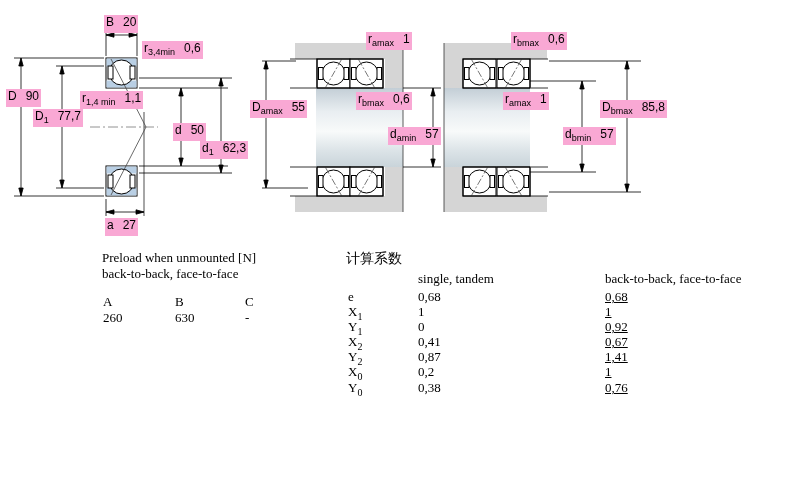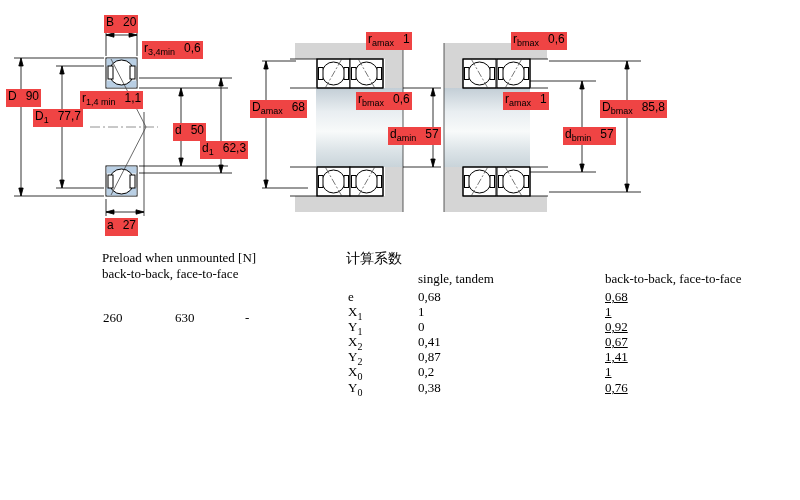--- a/index.html
+++ b/index.html
@@ -1,20 +1,20 @@
 <!DOCTYPE html>
 <html><head>
 <meta charset="utf-8">
 <style>
   html,body{margin:0;padding:0;background:#fff;}
   #canvas{position:relative;width:800px;height:500px;background:#fff;overflow:hidden;
           font-family:"Liberation Sans",sans-serif;color:#000;}
   svg{position:absolute;left:0;top:0;}
   .dim{position:absolute;font:12px "Liberation Sans",sans-serif;line-height:14px;
-       background:#ef4444;padding:0 2px;white-space:nowrap;}
+       background:#f9a8d4;padding:0 2px;white-space:nowrap;}
   .dim sub{font-size:9px;text-align:right;}
   .dim .v{margin-left:9px;}
   .ser{font-family:"Liberation Serif",serif;font-size:13px;line-height:15px;}
   .abs{position:absolute;white-space:nowrap;}
   .bold{font-weight:normal;}
   .pc0{display:inline-block;width:72px;}
   .pc1{display:inline-block;width:70px;}
   .frow{left:348px;text-decoration:underline;}
   .fc0{display:inline-block;width:70px;}
   .fc1{display:inline-block;width:187px;}
@@ -183,30 +183,33 @@
 <span class="dim" style="left:142px;top:41px"><span>r</span><sub>3,4min</sub><span class="v">0,6</span></span>
 <span class="dim" style="left:6px;top:89px"><span>D</span><sub></sub><span class="v">90</span></span>
 <span class="dim" style="left:33px;top:109px"><span>D</span><sub>1</sub><span class="v">77,7</span></span>
 <span class="dim" style="left:80px;top:91px"><span>r</span><sub>1,4 min</sub><span class="v">1,1</span></span>
 <span class="dim" style="left:173px;top:123px"><span>d</span><sub></sub><span class="v">50</span></span>
 <span class="dim" style="left:200px;top:141px"><span>d</span><sub>1</sub><span class="v">62,3</span></span>
 <span class="dim" style="left:105px;top:218px"><span>a</span><sub></sub><span class="v">27</span></span>
 
 <span class="dim" style="left:366px;top:32px"><span>r</span><sub>amax</sub><span class="v">1</span></span>
 <span class="dim" style="left:356px;top:92px"><span>r</span><sub>bmax</sub><span class="v">0,6</span></span>
-<span class="dim" style="left:250px;top:100px"><span>D</span><sub>amax</sub><span class="v">68</span></span>
+<span class="dim" style="left:250px;top:100px"><span>D</span><sub>amax</sub><span class="v">55</span></span>
 <span class="dim" style="left:388px;top:127px"><span>d</span><sub>amin</sub><span class="v">57</span></span>
 
 <span class="dim" style="left:511px;top:32px"><span>r</span><sub>bmax</sub><span class="v">0,6</span></span>
 <span class="dim" style="left:503px;top:92px"><span>r</span><sub>amax</sub><span class="v">1</span></span>
 <span class="dim" style="left:600px;top:100px"><span>D</span><sub>bmax</sub><span class="v">85,8</span></span>
 <span class="dim" style="left:563px;top:127px"><span>d</span><sub>bmin</sub><span class="v">57</span></span>
 
 <div class="abs ser bold" style="left:102px;top:250px">Preload when unmounted [N]</div>
 <div class="abs ser" style="left:102px;top:266px">back-to-back, face-to-face</div>
+<div class="abs ser" style="left:103px;top:294px">
+  <span class="pc0">A</span><span class="pc1">B</span><span>C</span>
+</div>
 <div class="abs ser" style="left:103px;top:310px">
   <span class="pc0">260</span><span class="pc1">630</span><span>-</span>
 </div>
 
 <div class="abs ser bold" style="left:346px;top:251px;font-size:14px">计算系数</div>
 <div class="abs ser" style="left:418px;top:271px">
   <span class="fc1">single, tandem</span><span>back-to-back, face-to-face</span>
 </div>
 <div class="abs ser frow" style="top:289px"><span class="fc0"><span>e</span><sub></sub></span><span class="fc1">0,68</span><span>0,68</span></div>
 <div class="abs ser frow" style="top:304px"><span class="fc0"><span>X</span><sub>1</sub></span><span class="fc1">1</span><span>1</span></div>

